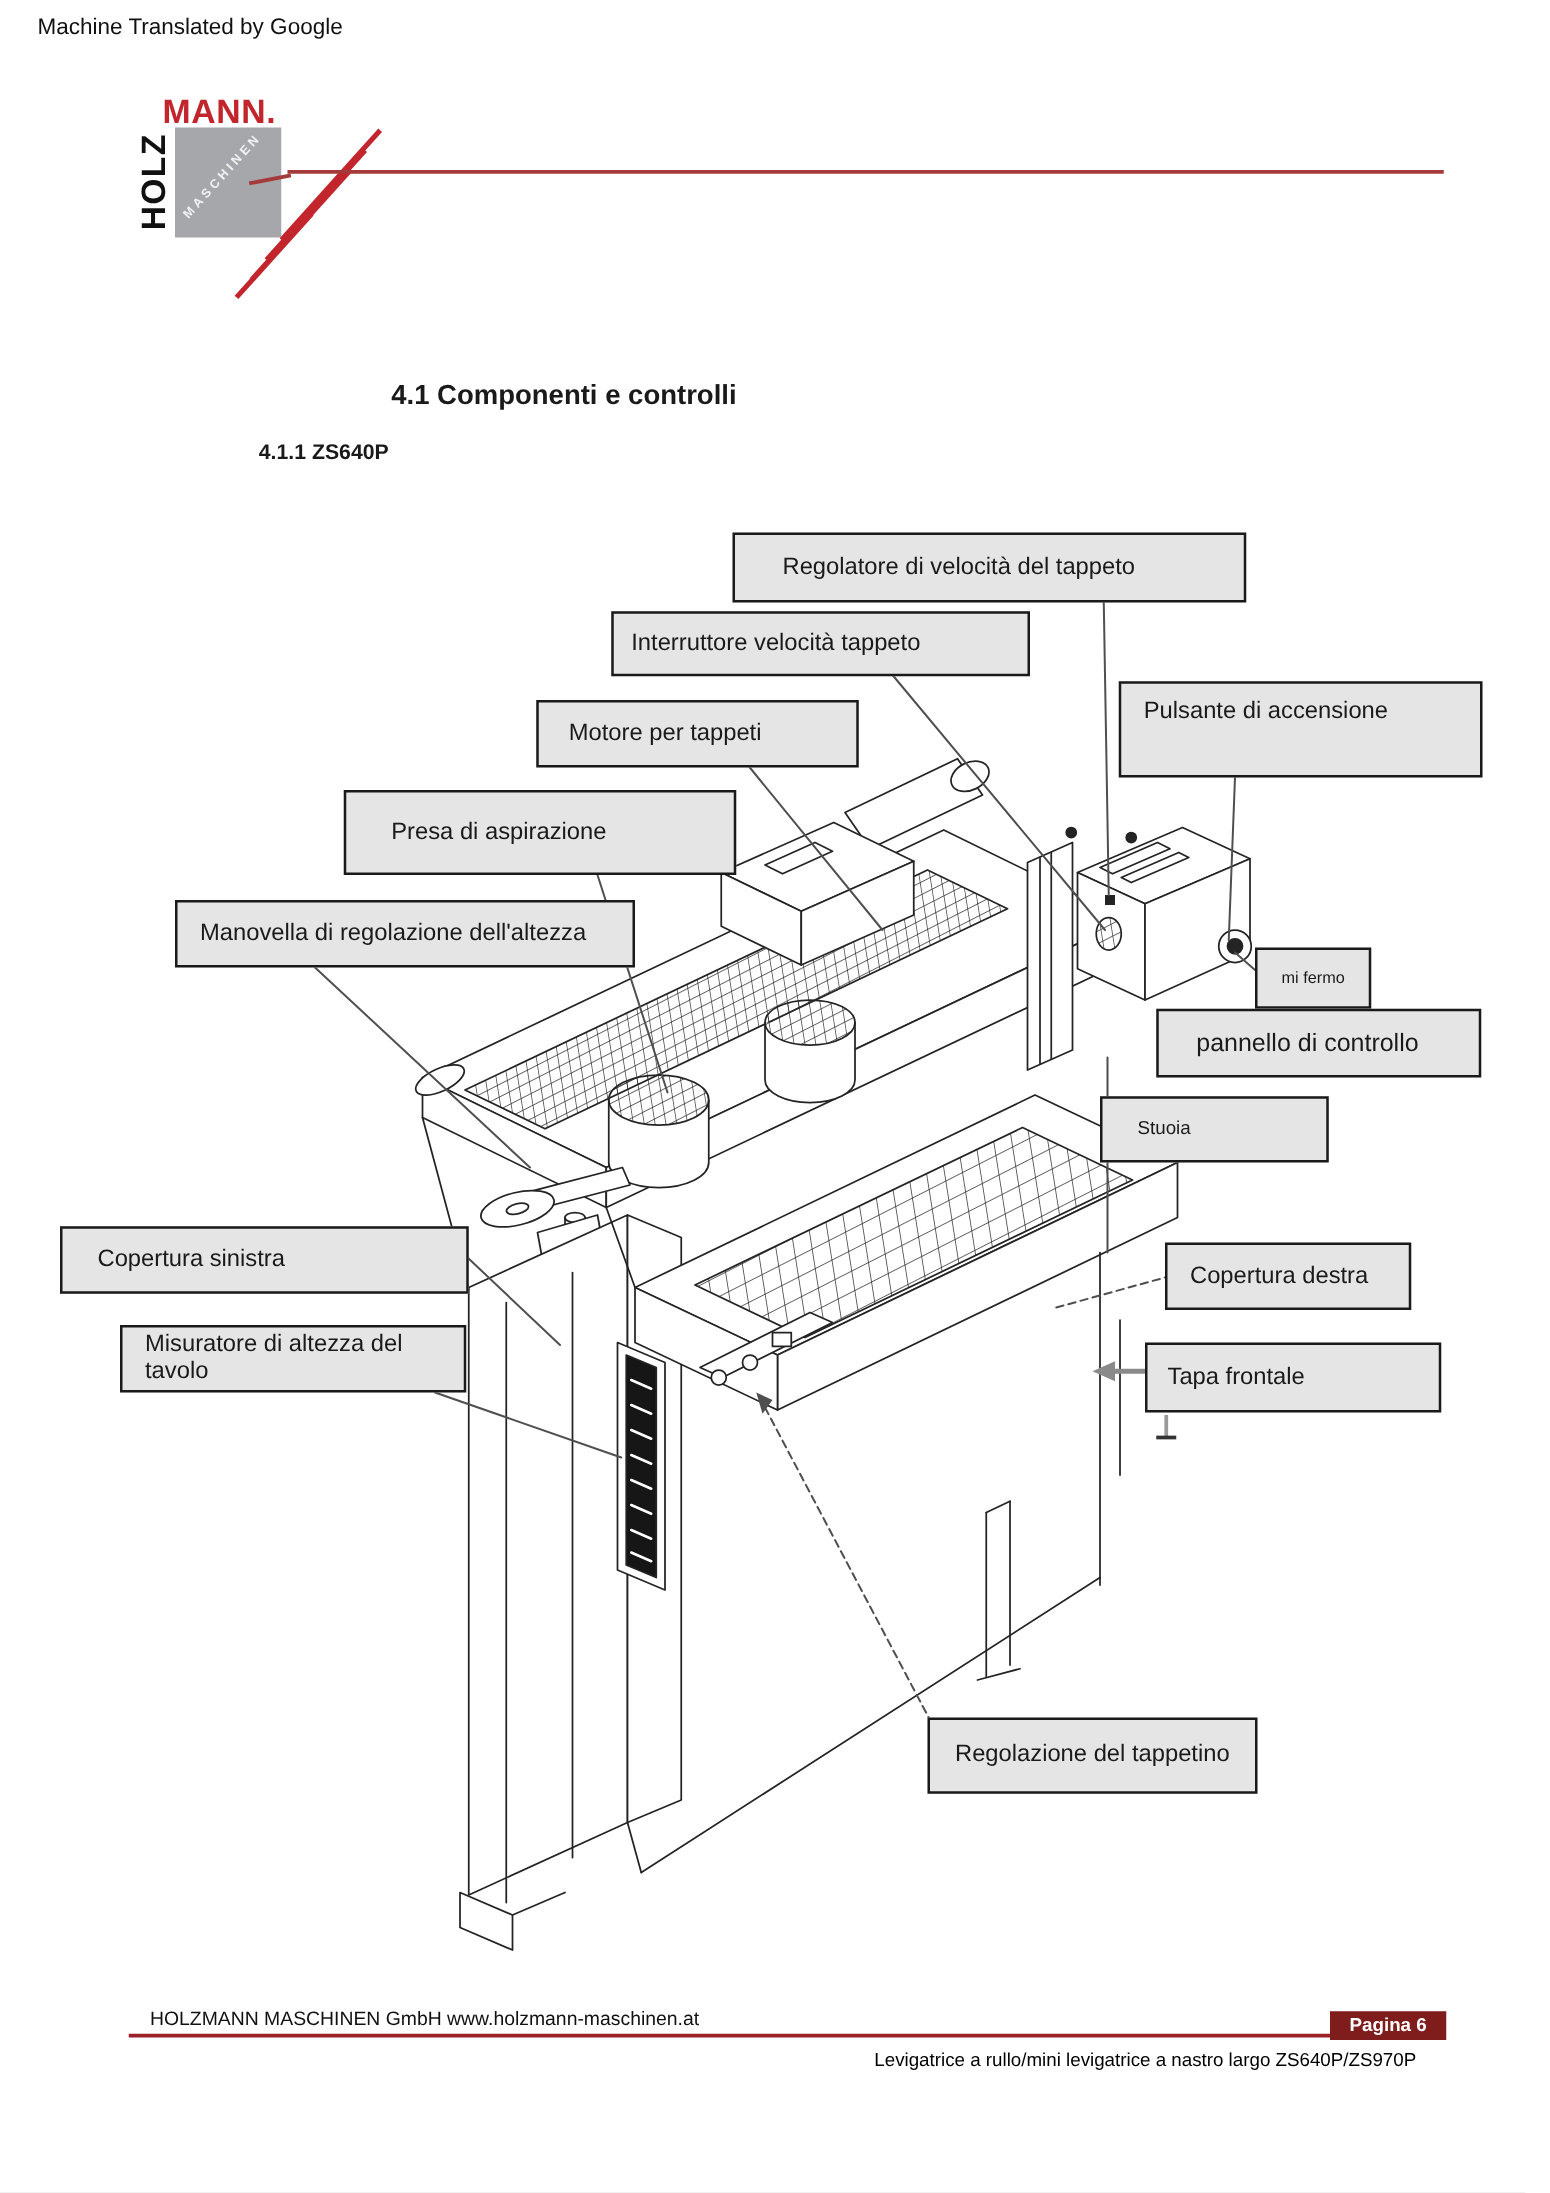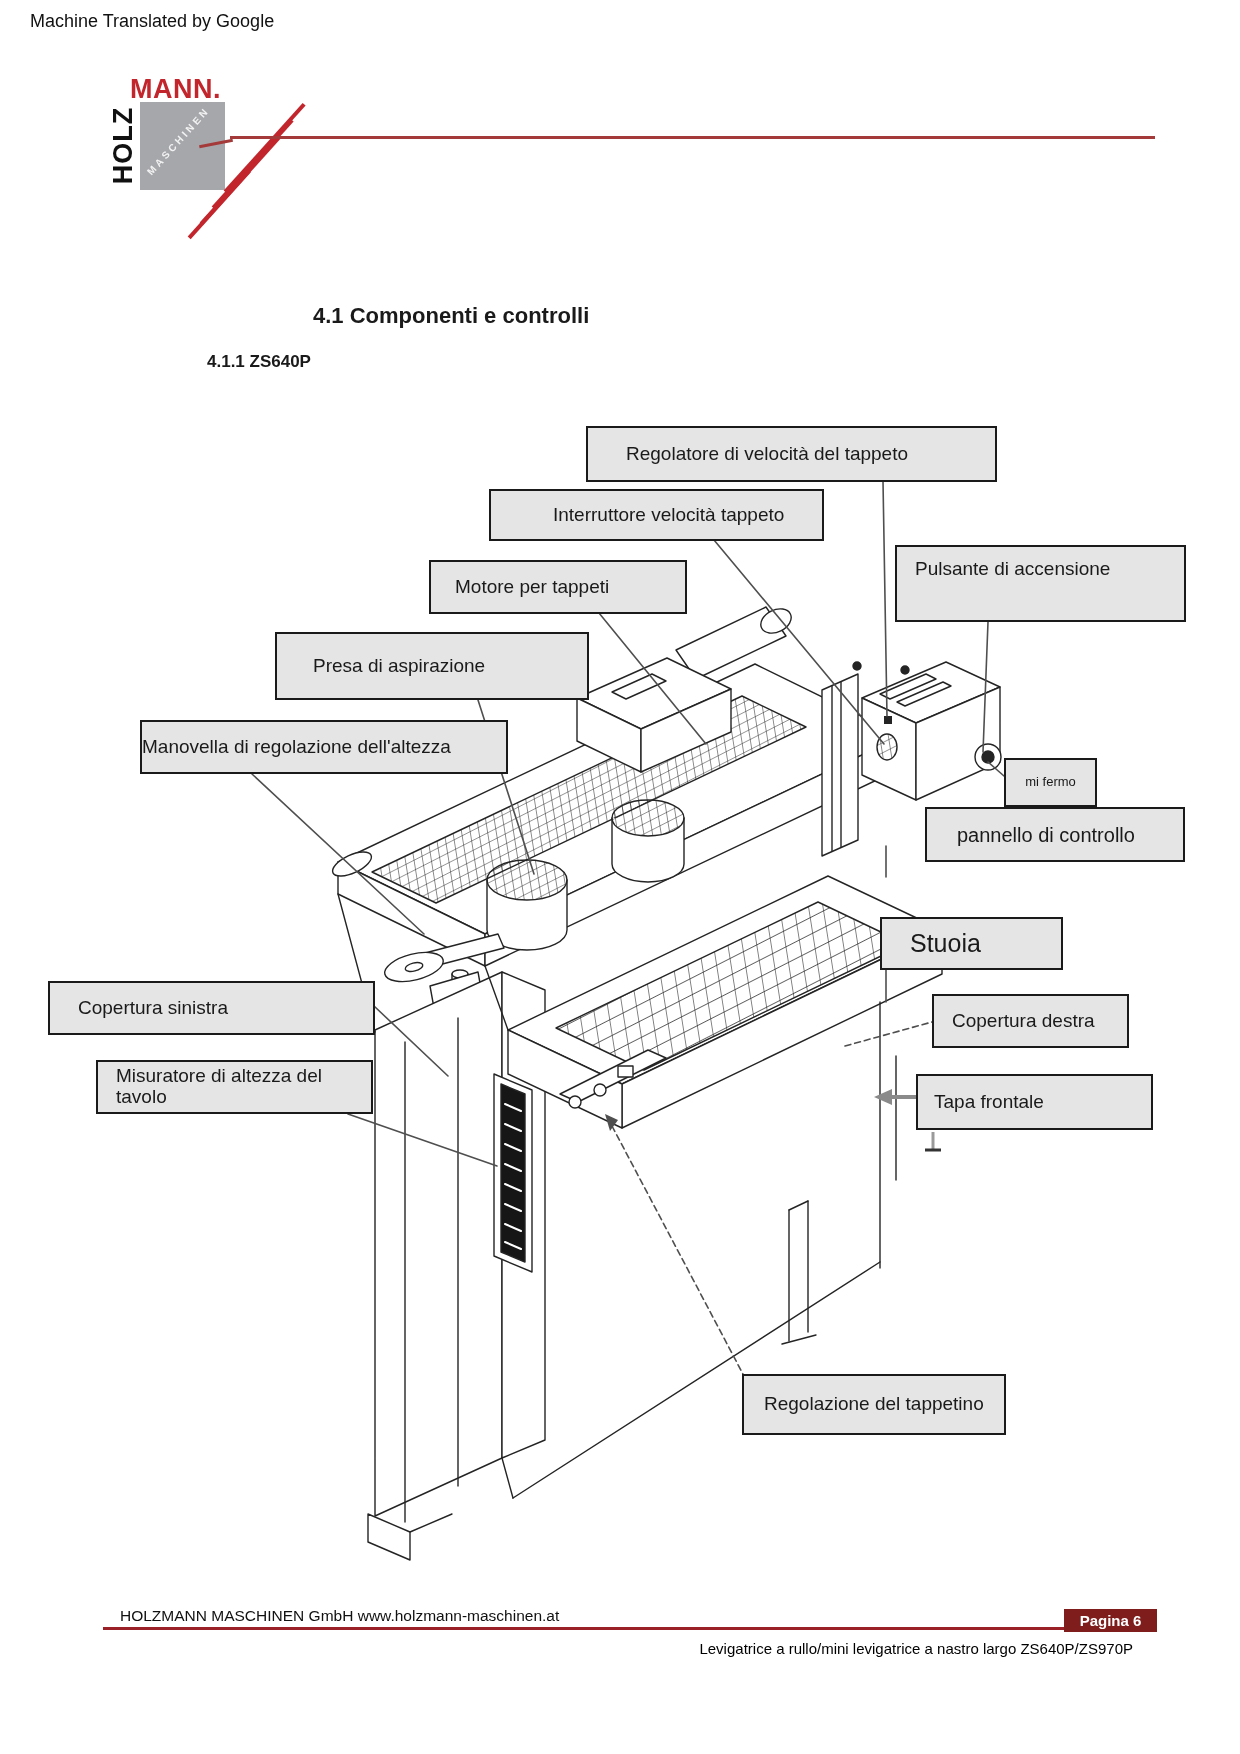--- a/index.html
+++ b/index.html
@@ -185,41 +185,41 @@
       <path d="M933,1132 L933,1150" stroke="#9a9a9a" stroke-width="3" fill="none"></path>
       <path d="M925,1150 L941,1150" stroke="#333333" stroke-width="3" fill="none"></path>
     </g>
   </svg>
 
   <div id="callouts" class="abs">
       <div class="callout" style="left: 586px; top: 426px; width: 411px; height: 56px; font-size: 19px;">
         <span style="padding-left: 38px;">Regolatore di velocità del tappeto</span>
       </div>
       <div class="callout" style="left: 489px; top: 489px; width: 335px; height: 52px; font-size: 19px;">
-        <span style="padding-left: 14px; margin-left: 48px;">Interruttore velocità tappeto</span>
+        <span style="padding-left: 14px;">Interruttore velocità tappeto</span>
       </div>
       <div class="callout" style="left: 429px; top: 560px; width: 258px; height: 54px; font-size: 19px;">
         <span style="padding-left: 24px;">Motore per tappeti</span>
       </div>
       <div class="callout" style="left: 895px; top: 545px; width: 291px; height: 77px; font-size: 19px; align-items: flex-start; padding-top: 12px;">
         <span style="padding-left: 18px;">Pulsante di accensione</span>
       </div>
       <div class="callout" style="left: 275px; top: 632px; width: 314px; height: 68px; font-size: 19px;">
         <span style="padding-left: 36px;">Presa di aspirazione</span>
       </div>
       <div class="callout" style="left: 140px; top: 720px; width: 368px; height: 54px; font-size: 19px;">
-        <span style="">Manovella di regolazione dell'altezza</span>
+        <span style="padding-left: 18px;">Manovella di regolazione dell'altezza</span>
       </div>
       <div class="callout" style="left: 1004px; top: 758px; width: 93px; height: 49px; font-size: 13px; justify-content: center;">
         <span style="padding-left: 0px;">mi fermo</span>
       </div>
       <div class="callout" style="left: 925px; top: 807px; width: 260px; height: 55px; font-size: 20px;">
         <span style="padding-left: 30px;">pannello di controllo</span>
       </div>
-      <div class="callout" style="left: 880px; top: 877px; width: 183px; height: 53px; font-size: 25px; margin-top: 40px;">
+      <div class="callout" style="left: 880px; top: 877px; width: 183px; height: 53px; font-size: 15px;">
         <span style="padding-left: 28px;">Stuoia</span>
       </div>
       <div class="callout" style="left: 48px; top: 981px; width: 327px; height: 54px; font-size: 19px;">
         <span style="padding-left: 28px;">Copertura sinistra</span>
       </div>
       <div class="callout" style="left: 932px; top: 994px; width: 197px; height: 54px; font-size: 19px;">
         <span style="padding-left: 18px;">Copertura destra</span>
       </div>
       <div class="callout" style="left: 96px; top: 1060px; width: 277px; height: 54px; font-size: 19px;">
         <span style="padding-left: 18px;">Misuratore di altezza del tavolo</span>

